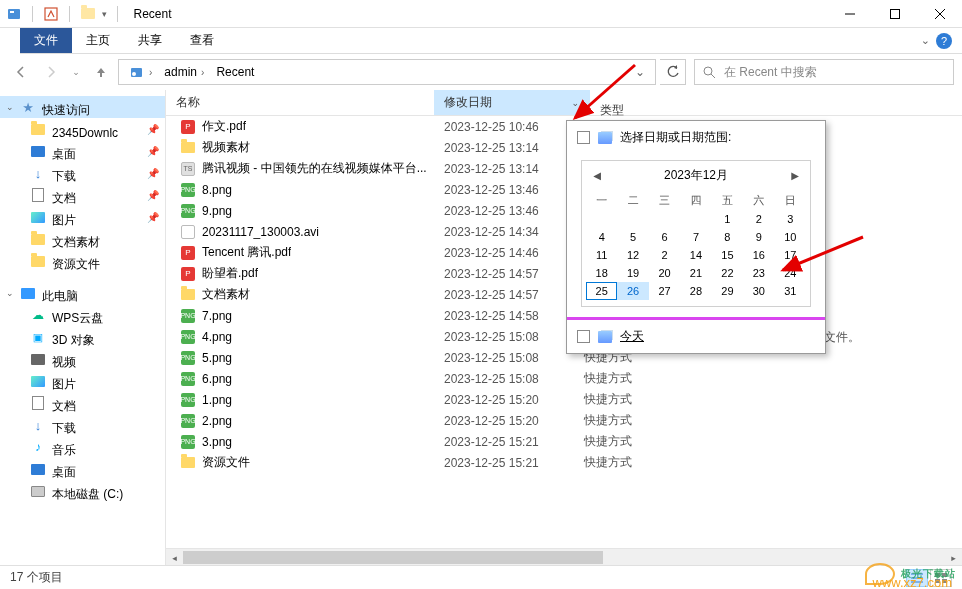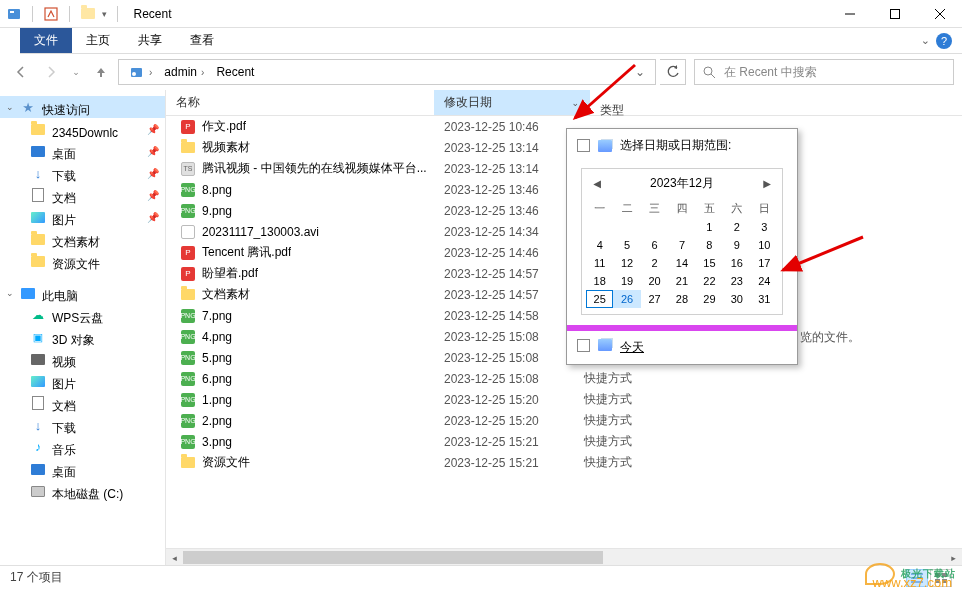--- a/index.html
+++ b/index.html
@@ -66,34 +66,34 @@
 .hscroll-thumb { position: absolute; left: 17px; top: 2px; height: 13px; width: 420px; background: #cdcdcd; }
 .hscroll-arrow { position: absolute; top: 0; width: 17px; height: 17px; display: flex; align-items: center; justify-content: center; color: #666; font-size: 9px; }
 
 
 .statusbar { height: 24px; border-top: 1px solid #e0e0e0; display: flex; align-items: center; padding: 0 10px; font-size: 12px; color: #444; }
 .statusbar .view-btns { margin-left: auto; display: flex; gap: 2px; }
 .view-btn { width: 22px; height: 18px; border: 1px solid #ccc; display: flex; align-items: center; justify-content: center; }
 .view-btn.active { background: #cce8ff; border-color: #99cfff; }
 
 
-.date-popup { position: absolute; left: 566px; top: 128px; width: 232px; background: #fff; border: 1px solid #9a9a9a; box-shadow: 3px 3px 6px rgba(0,0,0,0.25); z-index: 10; }
+.date-popup { position: absolute; left: 566px; top: 120px; width: 260px; background: #fff; border: 1px solid #9a9a9a; box-shadow: 3px 3px 6px rgba(0,0,0,0.25); z-index: 10; }
 .dp-header { padding: 8px 10px; display: flex; align-items: center; gap: 8px; }
 .dp-check { width: 13px; height: 13px; border: 1px solid #888; }
 .dp-cal { margin: 6px 14px 10px; border: 1px solid #d0d0d0; background: #fff; }
 .dp-cal-head { height: 28px; display: flex; align-items: center; justify-content: center; position: relative; font-size: 12px; }
 .dp-cal-nav { position: absolute; width: 18px; height: 18px; display: flex; align-items: center; justify-content: center; color: #555; cursor: pointer; font-size: 10px; }
 .dp-cal-nav.left { left: 6px; }
 .dp-cal-nav.right { right: 6px; }
 .dp-grid { display: grid; grid-template-columns: repeat(7, 1fr); padding: 2px 4px 6px; }
 .dp-dow { text-align: center; font-size: 11px; color: #555; padding: 2px 0; }
 .dp-day { text-align: center; font-size: 11px; padding: 3px 0; cursor: pointer; position: relative; }
 .dp-day.today { outline: 1px solid #0078d7; outline-offset: -1px; }
 .dp-day.hl { background: #cce8ff; color: #0066cc; }
-.dp-footer { border-top: 6px solid #d946ef; padding: 8px 10px; display: flex; align-items: flex-start; gap: 8px; text-decoration: underline; }
+.dp-footer { border-top: 3px solid #d946ef; padding: 8px 10px; display: flex; align-items: center; gap: 8px; text-decoration: underline; }
 .trailing-text { position: absolute; left: 800px; top: 329px; font-size: 12px; color: #555; white-space: nowrap; }
 
 
 .ic-folder { background: #ffd868; width: 14px; height: 11px; border-radius: 1px; position: relative; }
 .ic-folder::before { content: ""; position: absolute; top: -3px; left: 0; width: 6px; height: 3px; background: #ffd868; border-radius: 1px 1px 0 0; }
 .ic-pdf { width: 14px; height: 14px; background: #e53935; border-radius: 2px; color: #fff; font-size: 8px; display:flex;align-items:center;justify-content:center; }
 .ic-png { width: 14px; height: 14px; background: #4caf50; border-radius: 2px; color: #fff; font-size: 7px; display:flex;align-items:center;justify-content:center; }
 .ic-ts { width: 14px; height: 14px; background: #e0e0e0; border: 1px solid #bbb; border-radius: 2px; color: #666; font-size: 7px; display:flex;align-items:center;justify-content:center; }
 .ic-avi { width: 14px; height: 14px; background: #fff; border: 1px solid #bbb; border-radius: 2px; }
 .ic-star { color: #5a91cc; font-size: 13px; }

